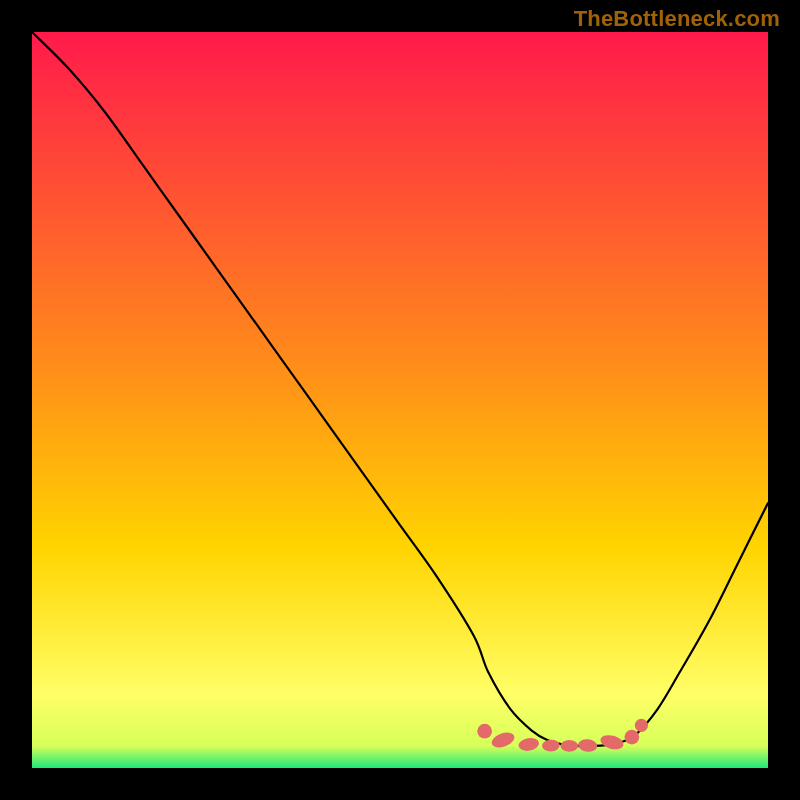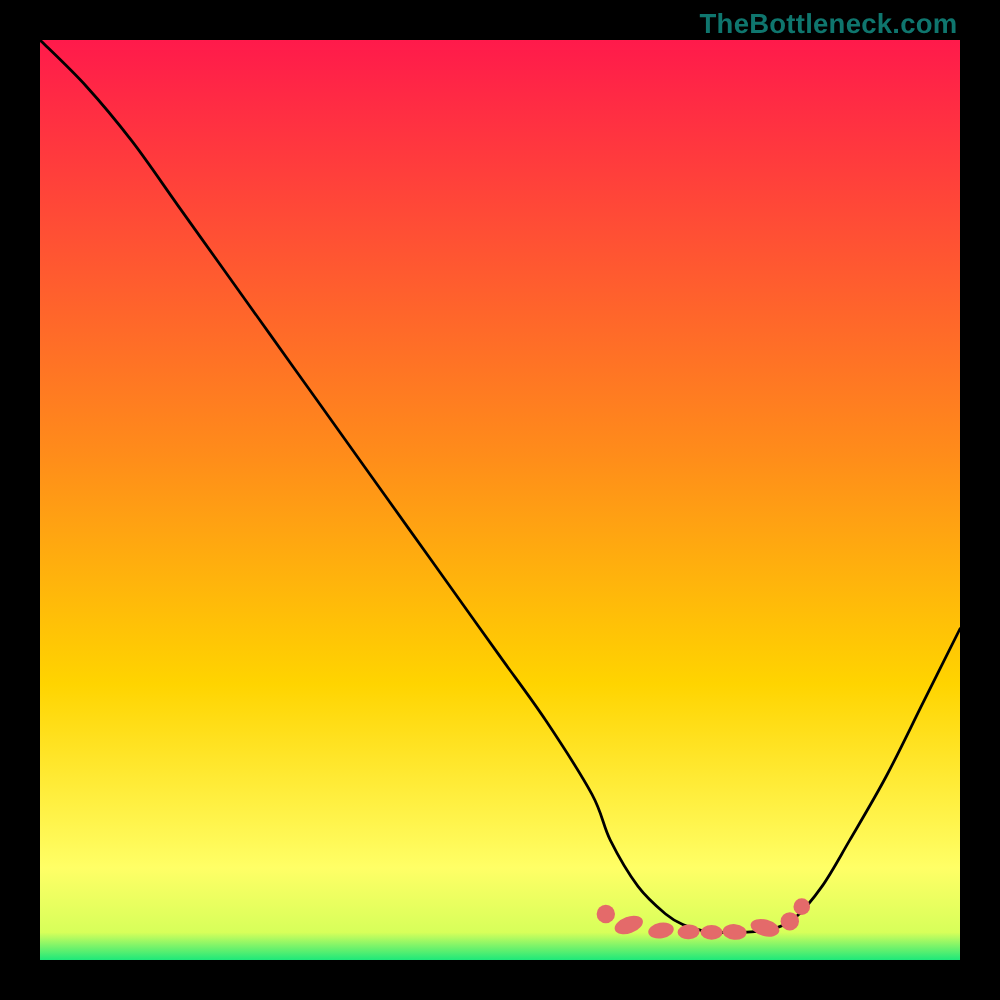--- a/index.html
+++ b/index.html
@@ -22,22 +22,22 @@
   .plot-area {
     position: absolute;
     left: 0;
     top: 0;
     width: 736px;
     height: 736px;
   }
   .watermark {
     position: absolute;
     top: 6px;
-    right: 34px;
-    color: #0f766e;
+    right: 20px;
+    color: #a16207;
     font-size: 22px;
     font-weight: bold;
     letter-spacing: 0.2px;
     z-index: 5;
     user-select: none;
   }
   svg { display: block; }
 </style>
 </head>
 <body>

